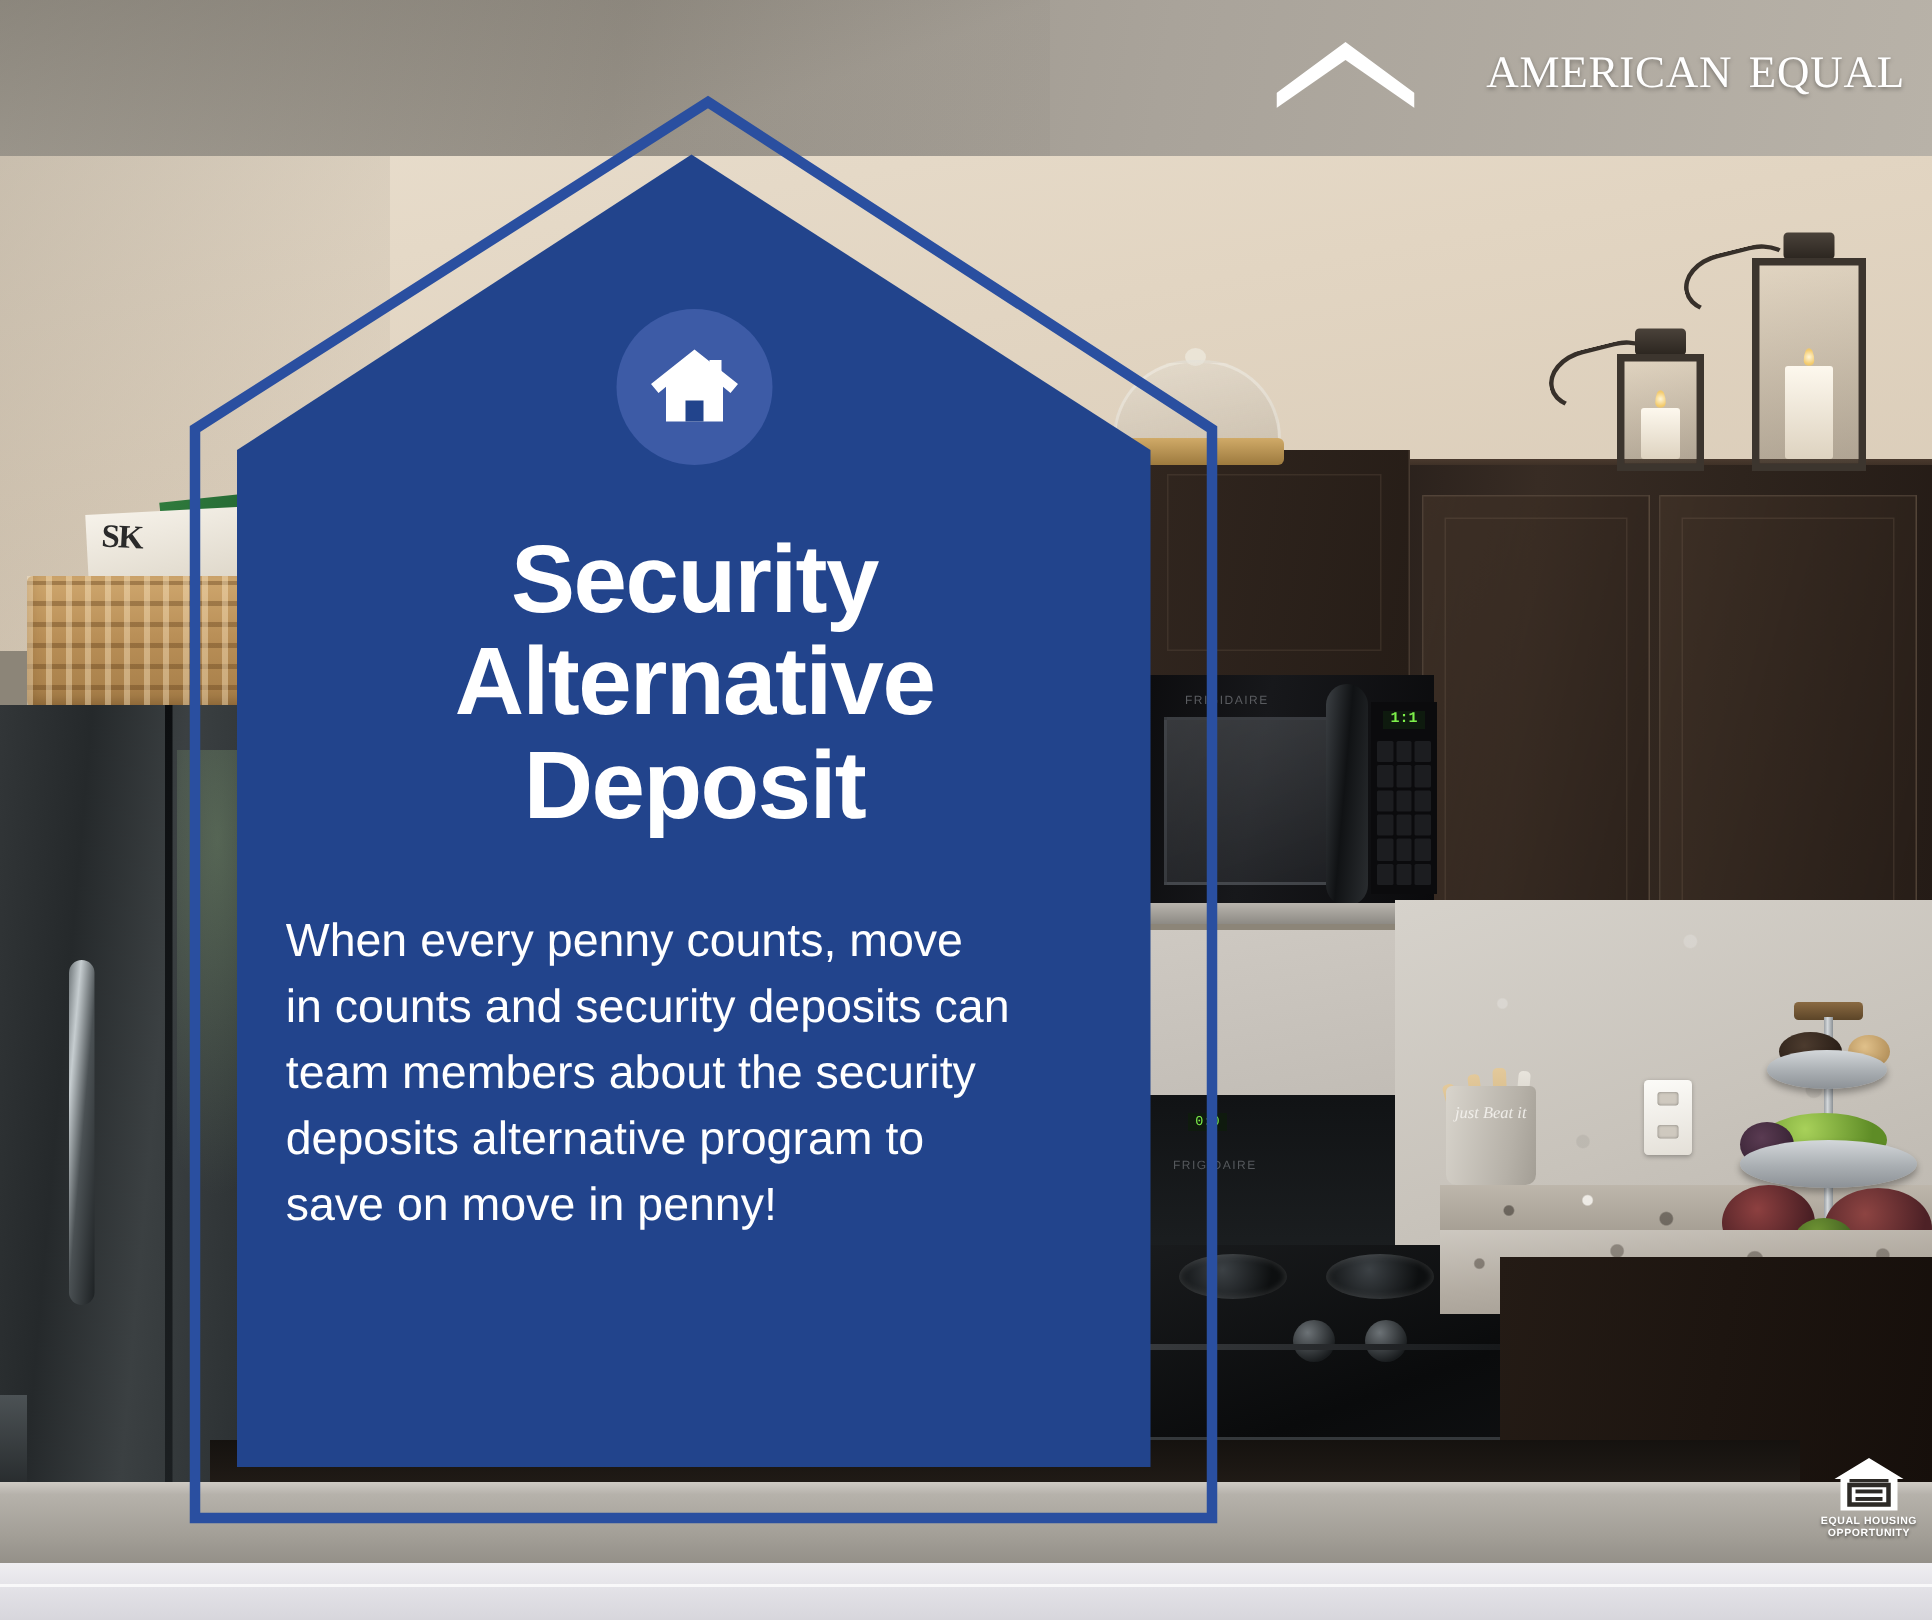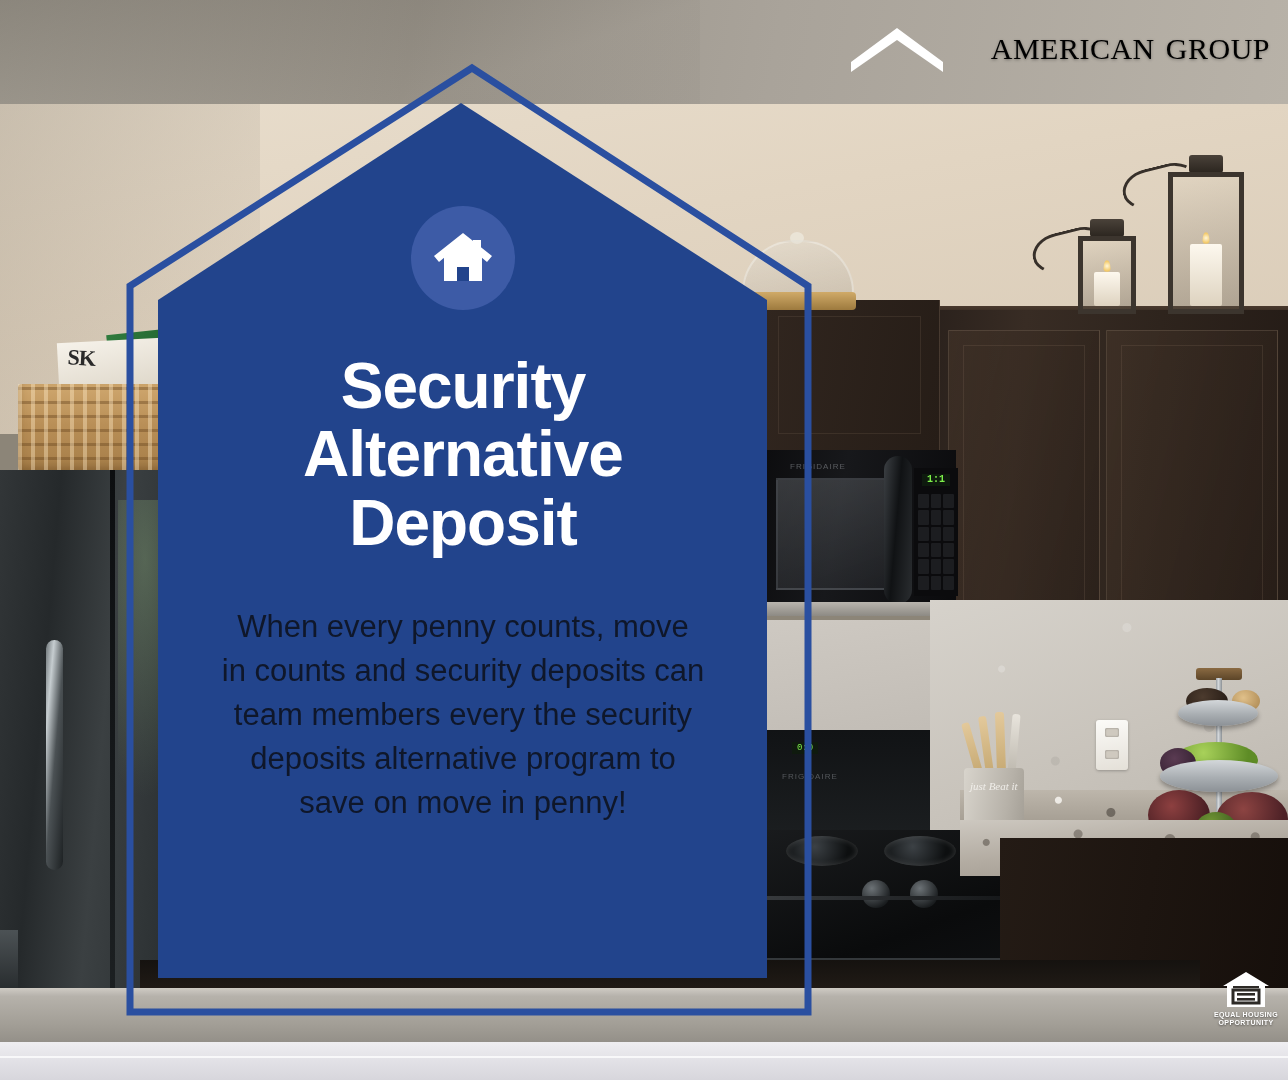--- a/index.html
+++ b/index.html
@@ -302,21 +302,21 @@
   .outlet i {
     position: absolute; left: 50%; transform: translateX(-50%);
     width: 14px; height: 9px; border-radius: 2px;
     background: #cfc9bf; box-shadow: inset 0 0 2px rgba(0,0,0,0.4);
   }
   .outlet i:nth-child(1) { top: 8px; }
   .outlet i:nth-child(2) { top: 30px; }
 
   
   .crock {
-    position: absolute; left: 964px; top: 768px; width: 60px; height: 66px;
+    position: absolute; left: 964px; top: 724px; width: 60px; height: 66px;
     border-radius: 4px 4px 7px 7px;
     background: linear-gradient(100deg, #d8d4cc, #b6b1a8 70%, #a39e95);
   }
   .crock span {
     position: absolute; left: 6px; top: 12px; width: 48px;
     font-family: "Liberation Serif", serif; font-size: 11px; font-style: italic;
     color: #f4f2ee; line-height: 1.25; opacity: 0.92;
   }
   .utensil {
     position: absolute; border-radius: 3px;
@@ -439,35 +439,35 @@
     text-align: center;
     color: #ffffff;
     font-size: 64px;
     font-weight: 700;
     line-height: 1.07;
     letter-spacing: -1px;
   }
   .badge-body {
     margin-top: 48px;
     width: 545px;
-    text-align: center;
-    color: #0f172a;
+    text-align: left;
+    color: #ffffff;
     font-size: 31px;
     font-weight: 400;
     line-height: 1.42;
   }
 
   
   .logo {
     position: absolute; right: 18px; top: 26px;
     display: flex; align-items: center; gap: 20px;
   }
   .logo-mark { width: 92px; height: 46px; }
   .logo-text {
-    color: #000000; font-size: 30px; letter-spacing: 0.5px;
+    color: #ffffff; font-size: 30px; letter-spacing: 0.5px;
     display: flex; align-items: flex-start; gap: 11px;
     text-shadow: 0 1px 3px rgba(0,0,0,0.35);
     margin-left: 28px;
   }
   .logo-word-serif { font-family: "Liberation Serif", serif; font-weight: 400; }
   .logo-word-bold {
     font-family: "Liberation Sans", sans-serif; font-weight: 700;
     font-size: 28px; letter-spacing: 0;
   }
 
@@ -634,33 +634,33 @@
 
     <div class="badge-title">
       <div>Security</div>
       <div>Alternative</div>
       <div>Deposit</div>
     </div>
 
     <div class="badge-body">
       <div>When every penny counts, move</div>
       <div>in counts and security deposits can</div>
-      <div>team members every the security</div>
+      <div>team members about the security</div>
       <div>deposits alternative program to</div>
       <div>save on move in penny!</div>
     </div>
   </div>
 
   <div class="logo">
     <svg class="logo-mark" viewBox="0 0 92 46">
       <polygon points="46,2 92,36 92,46 46,14 0,46 0,36" fill="#ffffff"></polygon>
     </svg>
     <div class="logo-text">
       <span class="logo-word-serif">AMERICAN</span>
-      <span class="logo-word-serif">GROUP</span>
+      <span class="logo-word-serif">EQUAL</span>
     </div>
   </div>
 
   <div class="eho">
     <svg width="48" height="38" viewBox="0 0 48 38">
       <polygon points="24,1 47,15 43,15 43,36 5,36 5,15 1,15" fill="#ffffff"></polygon>
       <rect x="11" y="19" width="26" height="13" fill="none" stroke="#2d2a26" stroke-width="3"></rect>
       <rect x="15" y="22" width="18" height="2.6" fill="#2d2a26"></rect>
       <rect x="15" y="27" width="18" height="2.6" fill="#2d2a26"></rect>
       <rect x="11" y="15" width="26" height="2.2" fill="#2d2a26"></rect>

